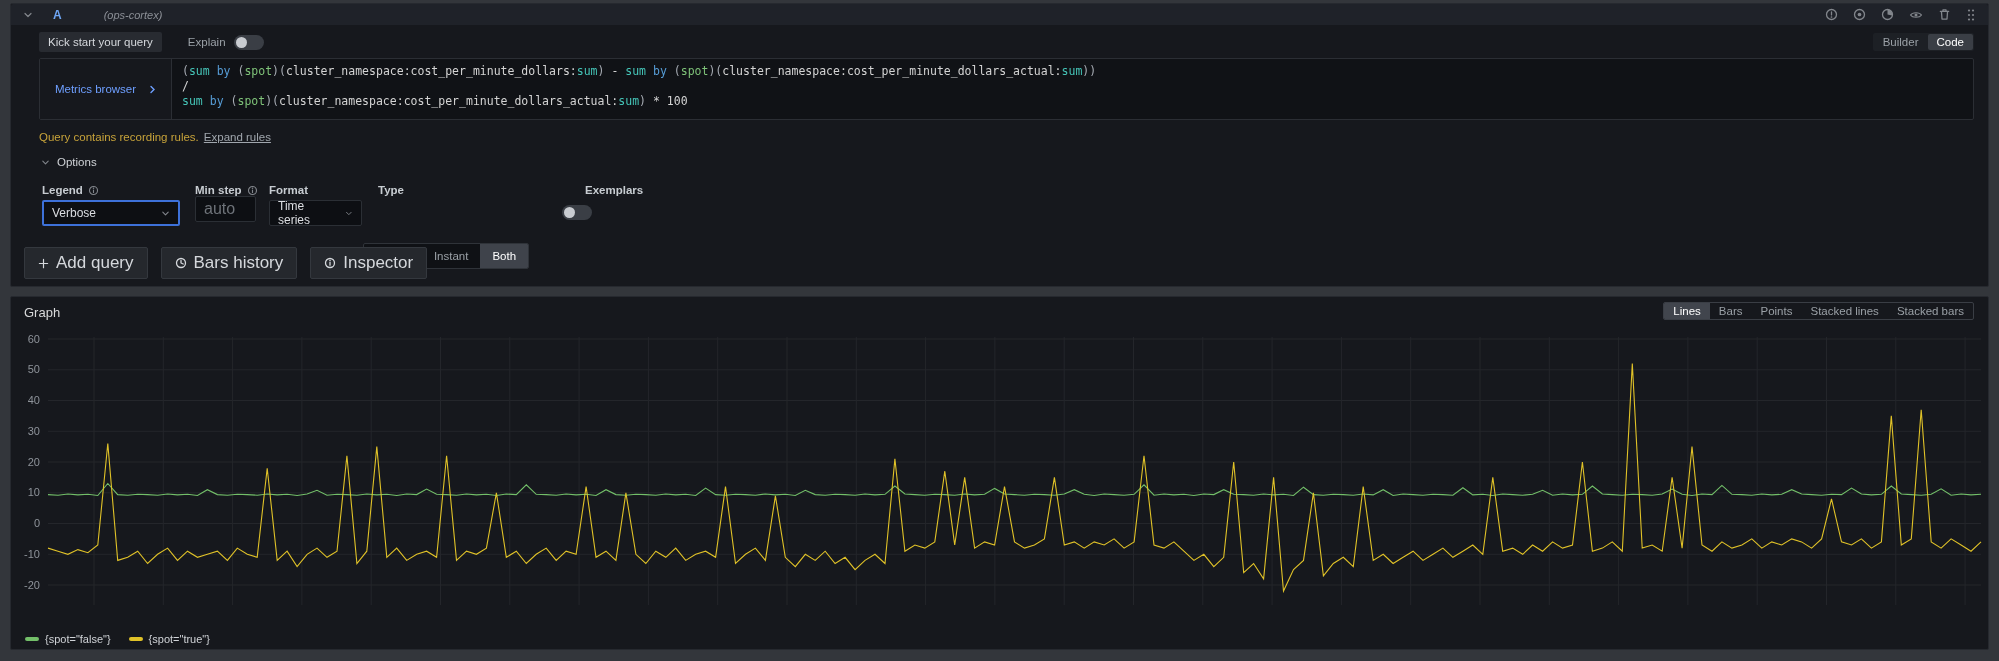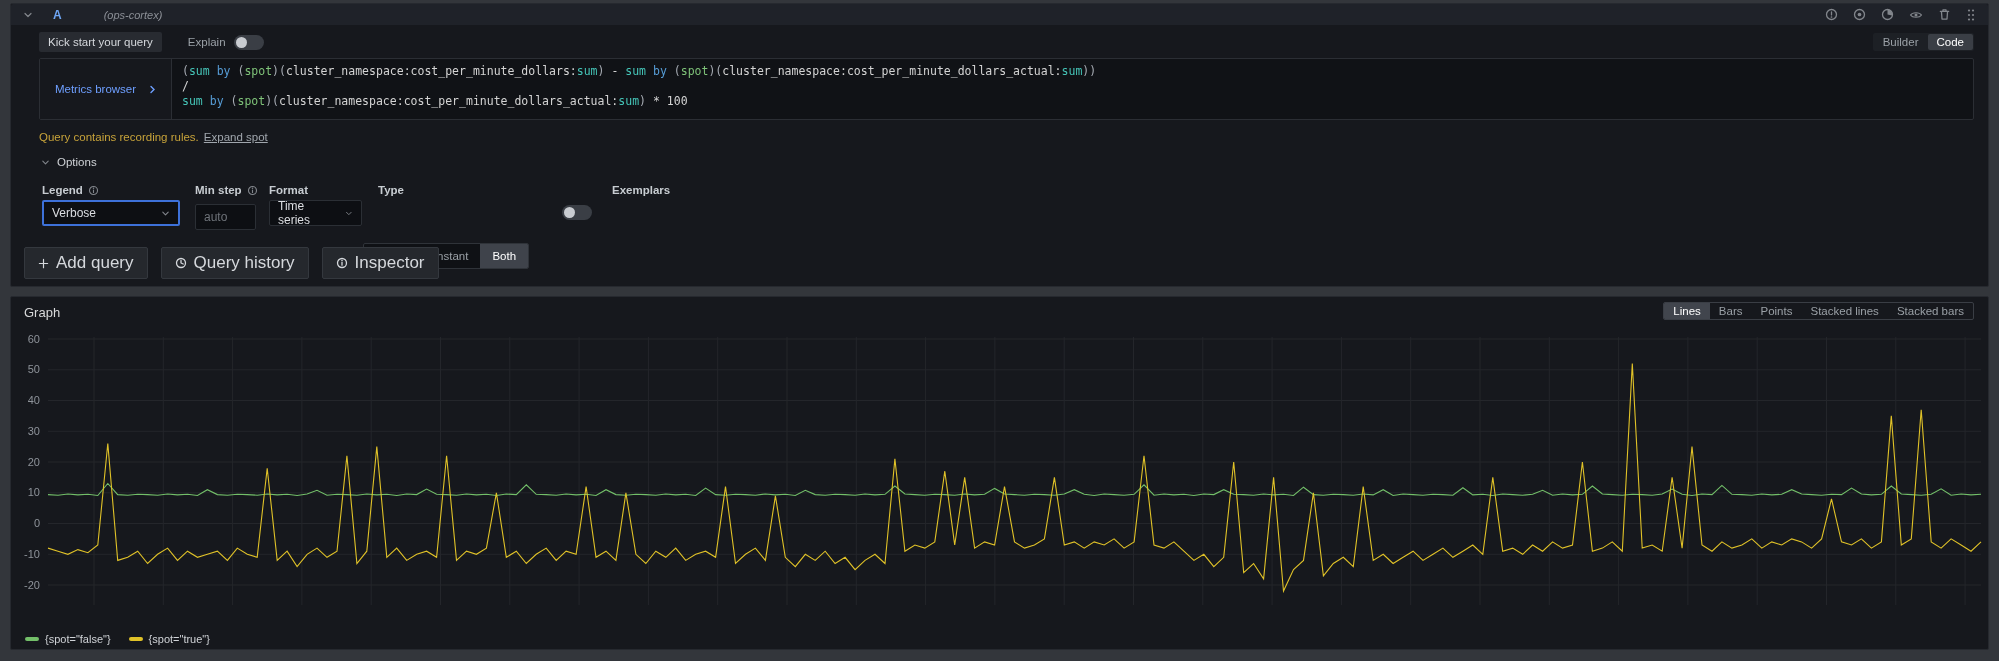--- a/index.html
+++ b/index.html
@@ -56,22 +56,22 @@
 
   
   .options-header { position:absolute; top:152px; left:30px; display:flex; align-items:center; gap:7px;
     font-size:11.5px; color:#d0d3d7; cursor:pointer; }
   .field-label { position:absolute; top:180px; font-size:11.5px; color:#c7ccd1; font-weight:bold;
     display:flex; align-items:center; gap:5px; }
   .select { position:absolute; top:196px; height:26px; background:#0d0f13; border:1px solid #2b2f35;
     border-radius:2px; display:flex; align-items:center; justify-content:space-between;
     padding:0 8px; color:#dcdee2; font-size:12px; cursor:pointer;gap:15px; }
   .select.focused { border:2px solid #3d71d9; }
-  .text-input { position:absolute; top:200px; height:26px; background:#0d0f13; border:1px solid #2b2f35;
-    border-radius:2px; color:#dcdee2; font-size:12px; padding:0 8px; font-family:"Liberation Sans",sans-serif; }
+  .text-input { position:absolute; top:192px; height:26px; background:#0d0f13; border:1px solid #2b2f35;
+    border-radius:2px; color:#dcdee2; font-size:16px; padding:0 8px; font-family:"Liberation Sans",sans-serif; }
   .text-input::placeholder { color:#6e7379; }
   .radio-group { position:absolute; top:196px; height:26px; display:flex; align-items:stretch;
     background:#0f1115; border:1px solid #2f3339; border-radius:2px; overflow:hidden; }
   .radio-item { display:flex; align-items:center; padding:0 12px; font-size:11.5px; color:#9aa0a6; cursor:pointer; }
   .radio-item.active { background:#3f434b; color:#ffffff; }
 
   
   .actions { position:absolute; top:243px; left:13px; display:flex; gap:13px; }
   .act-btn { display:flex; align-items:center; gap:7px; background:#25282d; border:1px solid #34383e;
     border-radius:2px; padding:5px 13px; font-size:17px; color:#d5d8dc; cursor:pointer; }
@@ -172,21 +172,21 @@
     <span class="metrics-btn">
       <span>Metrics browser</span>
       <svg class="blue" width="7" height="9" viewBox="0 0 7 9">
           <path d="M2 1.5 L5 4.5 L2 7.5"></path>
         </svg>
     </span>
     <div class="code"><div><span class="tok-p">(</span><span class="tok-kw">sum</span><span class="tok-txt"> </span><span class="tok-by">by</span><span class="tok-txt"> </span><span class="tok-p">(</span><span class="tok-lbl">spot</span><span class="tok-p">)(</span><span class="tok-txt">cluster_namespace:cost_per_minute_dollars:</span><span class="tok-kw">sum</span><span class="tok-p">)</span><span class="tok-op"> - </span><span class="tok-kw">sum</span><span class="tok-txt"> </span><span class="tok-by">by</span><span class="tok-txt"> </span><span class="tok-p">(</span><span class="tok-lbl">spot</span><span class="tok-p">)(</span><span class="tok-txt">cluster_namespace:cost_per_minute_dollars_actual:</span><span class="tok-kw">sum</span><span class="tok-p">))</span></div><div><span class="tok-op">/</span></div><div><span class="tok-kw">sum</span><span class="tok-txt"> </span><span class="tok-by">by</span><span class="tok-txt"> </span><span class="tok-p">(</span><span class="tok-lbl">spot</span><span class="tok-p">)(</span><span class="tok-txt">cluster_namespace:cost_per_minute_dollars_actual:</span><span class="tok-kw">sum</span><span class="tok-p">)</span><span class="tok-op"> * </span><span class="tok-num">100</span></div></div>
   </div>
 
   <div class="notice">
-    <span>Query contains recording rules.</span><a>Expand spot</a>
+    <span>Query contains recording rules.</span><a>Expand rules</a>
   </div>
 
   <div class="options-header">
     <svg class="gray" width="9" height="9" viewBox="0 0 10 10">
         <path d="M2 3.5 L5 6.5 L8 3.5"></path>
       </svg>
     <span>Options</span>
   </div>
 
   <span class="field-label" style="left:31px;">
@@ -226,38 +226,38 @@
 
   <span class="field-label" style="left:367px;">
     <span>Type</span>
   </span>
   <div class="radio-group" style="left:352px;margin-top:43px;">
     <span class="radio-item">Range</span>
     <span class="radio-item">Instant</span>
     <span class="radio-item active">Both</span>
   </div>
 
-  <span class="field-label" style="left:573px;padding-left:28px;">
+  <span class="field-label" style="left:546px;padding-left:28px;">
     <span>Exemplars</span>
   </span>
   <span class="toggle" style="position:absolute; left:551px; top:201px;"></span>
 
   <div class="actions">
     <span class="act-btn">
       <svg class="light" width="11" height="11" viewBox="0 0 12 12">
           <path d="M6 1.5 L6 10.5 M1.5 6 L10.5 6"></path>
         </svg>
       <span>Add query</span>
     </span>
     <span class="act-btn">
       <svg class="light" width="12" height="12" viewBox="0 0 12 12">
           <circle cx="6" cy="6" r="4.5"></circle>
           <path d="M6 3.4 L6 6 L8.2 7"></path>
         </svg>
-      <span>Query history</span>
+      <span>Bars history</span>
     </span>
     <span class="act-btn">
       <svg class="light" width="12" height="12" viewBox="0 0 12 12">
           <circle cx="6" cy="6" r="4.5"></circle>
           <path d="M6 5.4 L6 8.2"></path>
           <circle class="fill" cx="6" cy="3.6" r="0.8"></circle>
         </svg>
       <span>Inspector</span>
     </span>
   </div>

